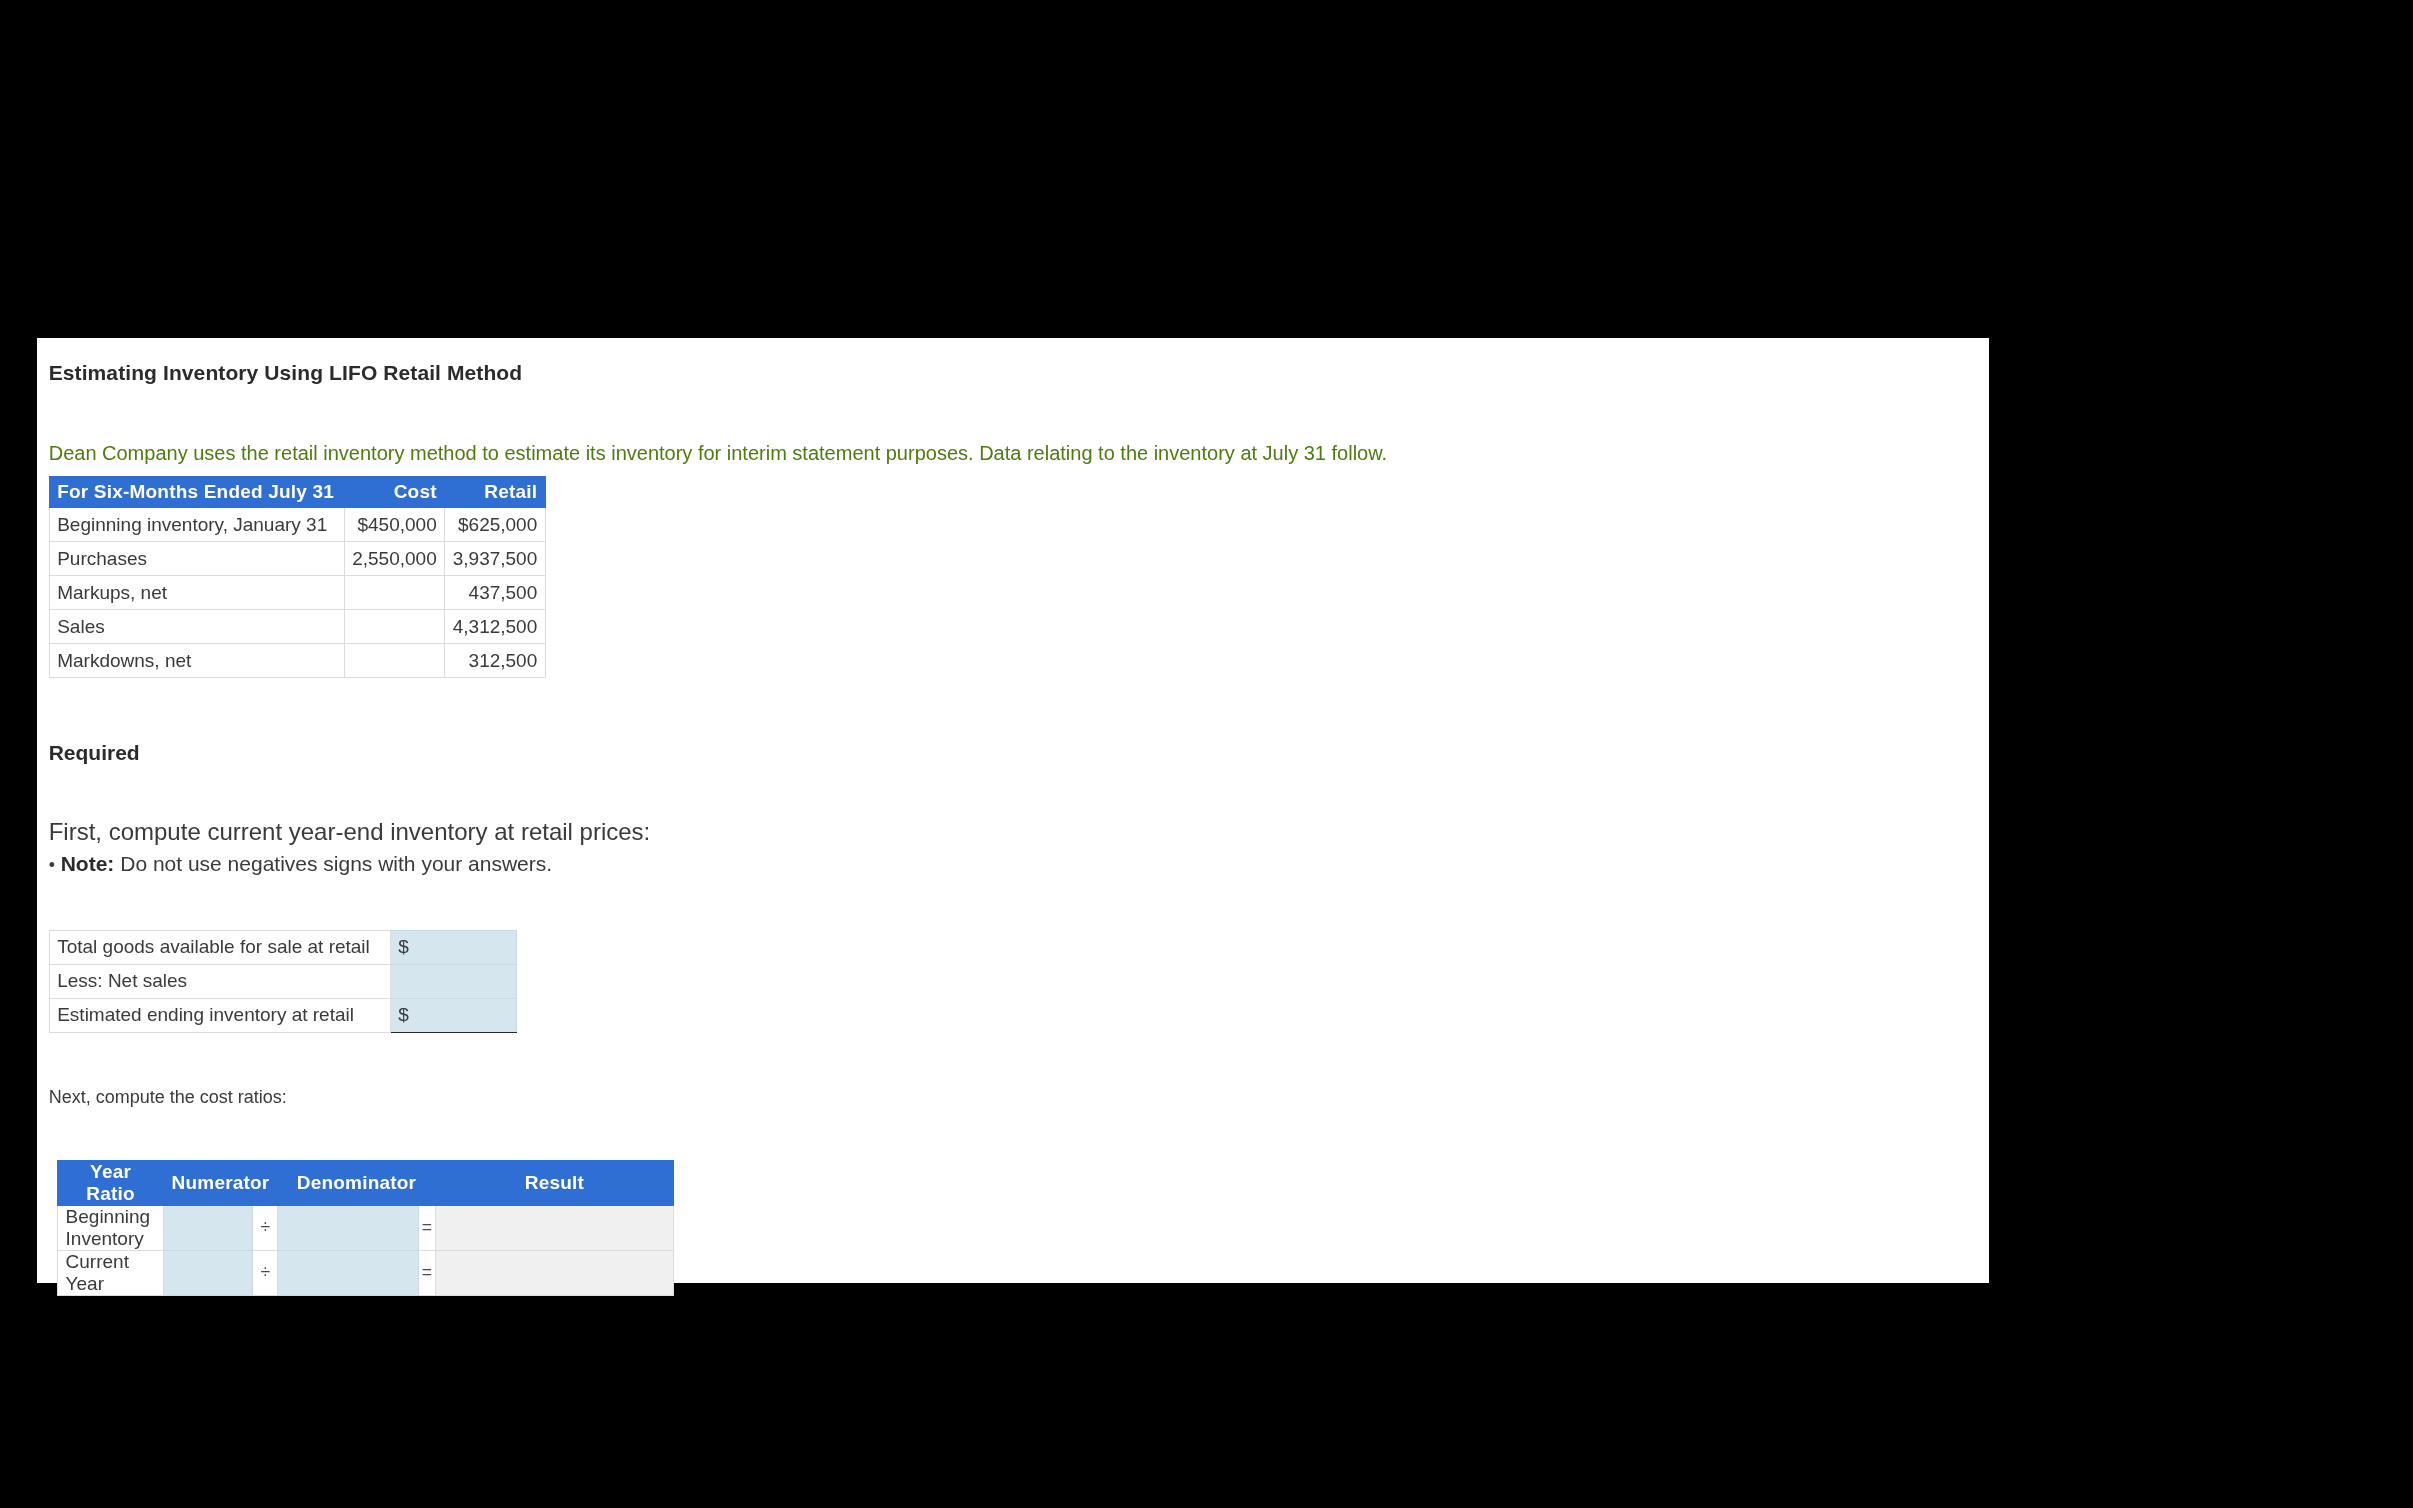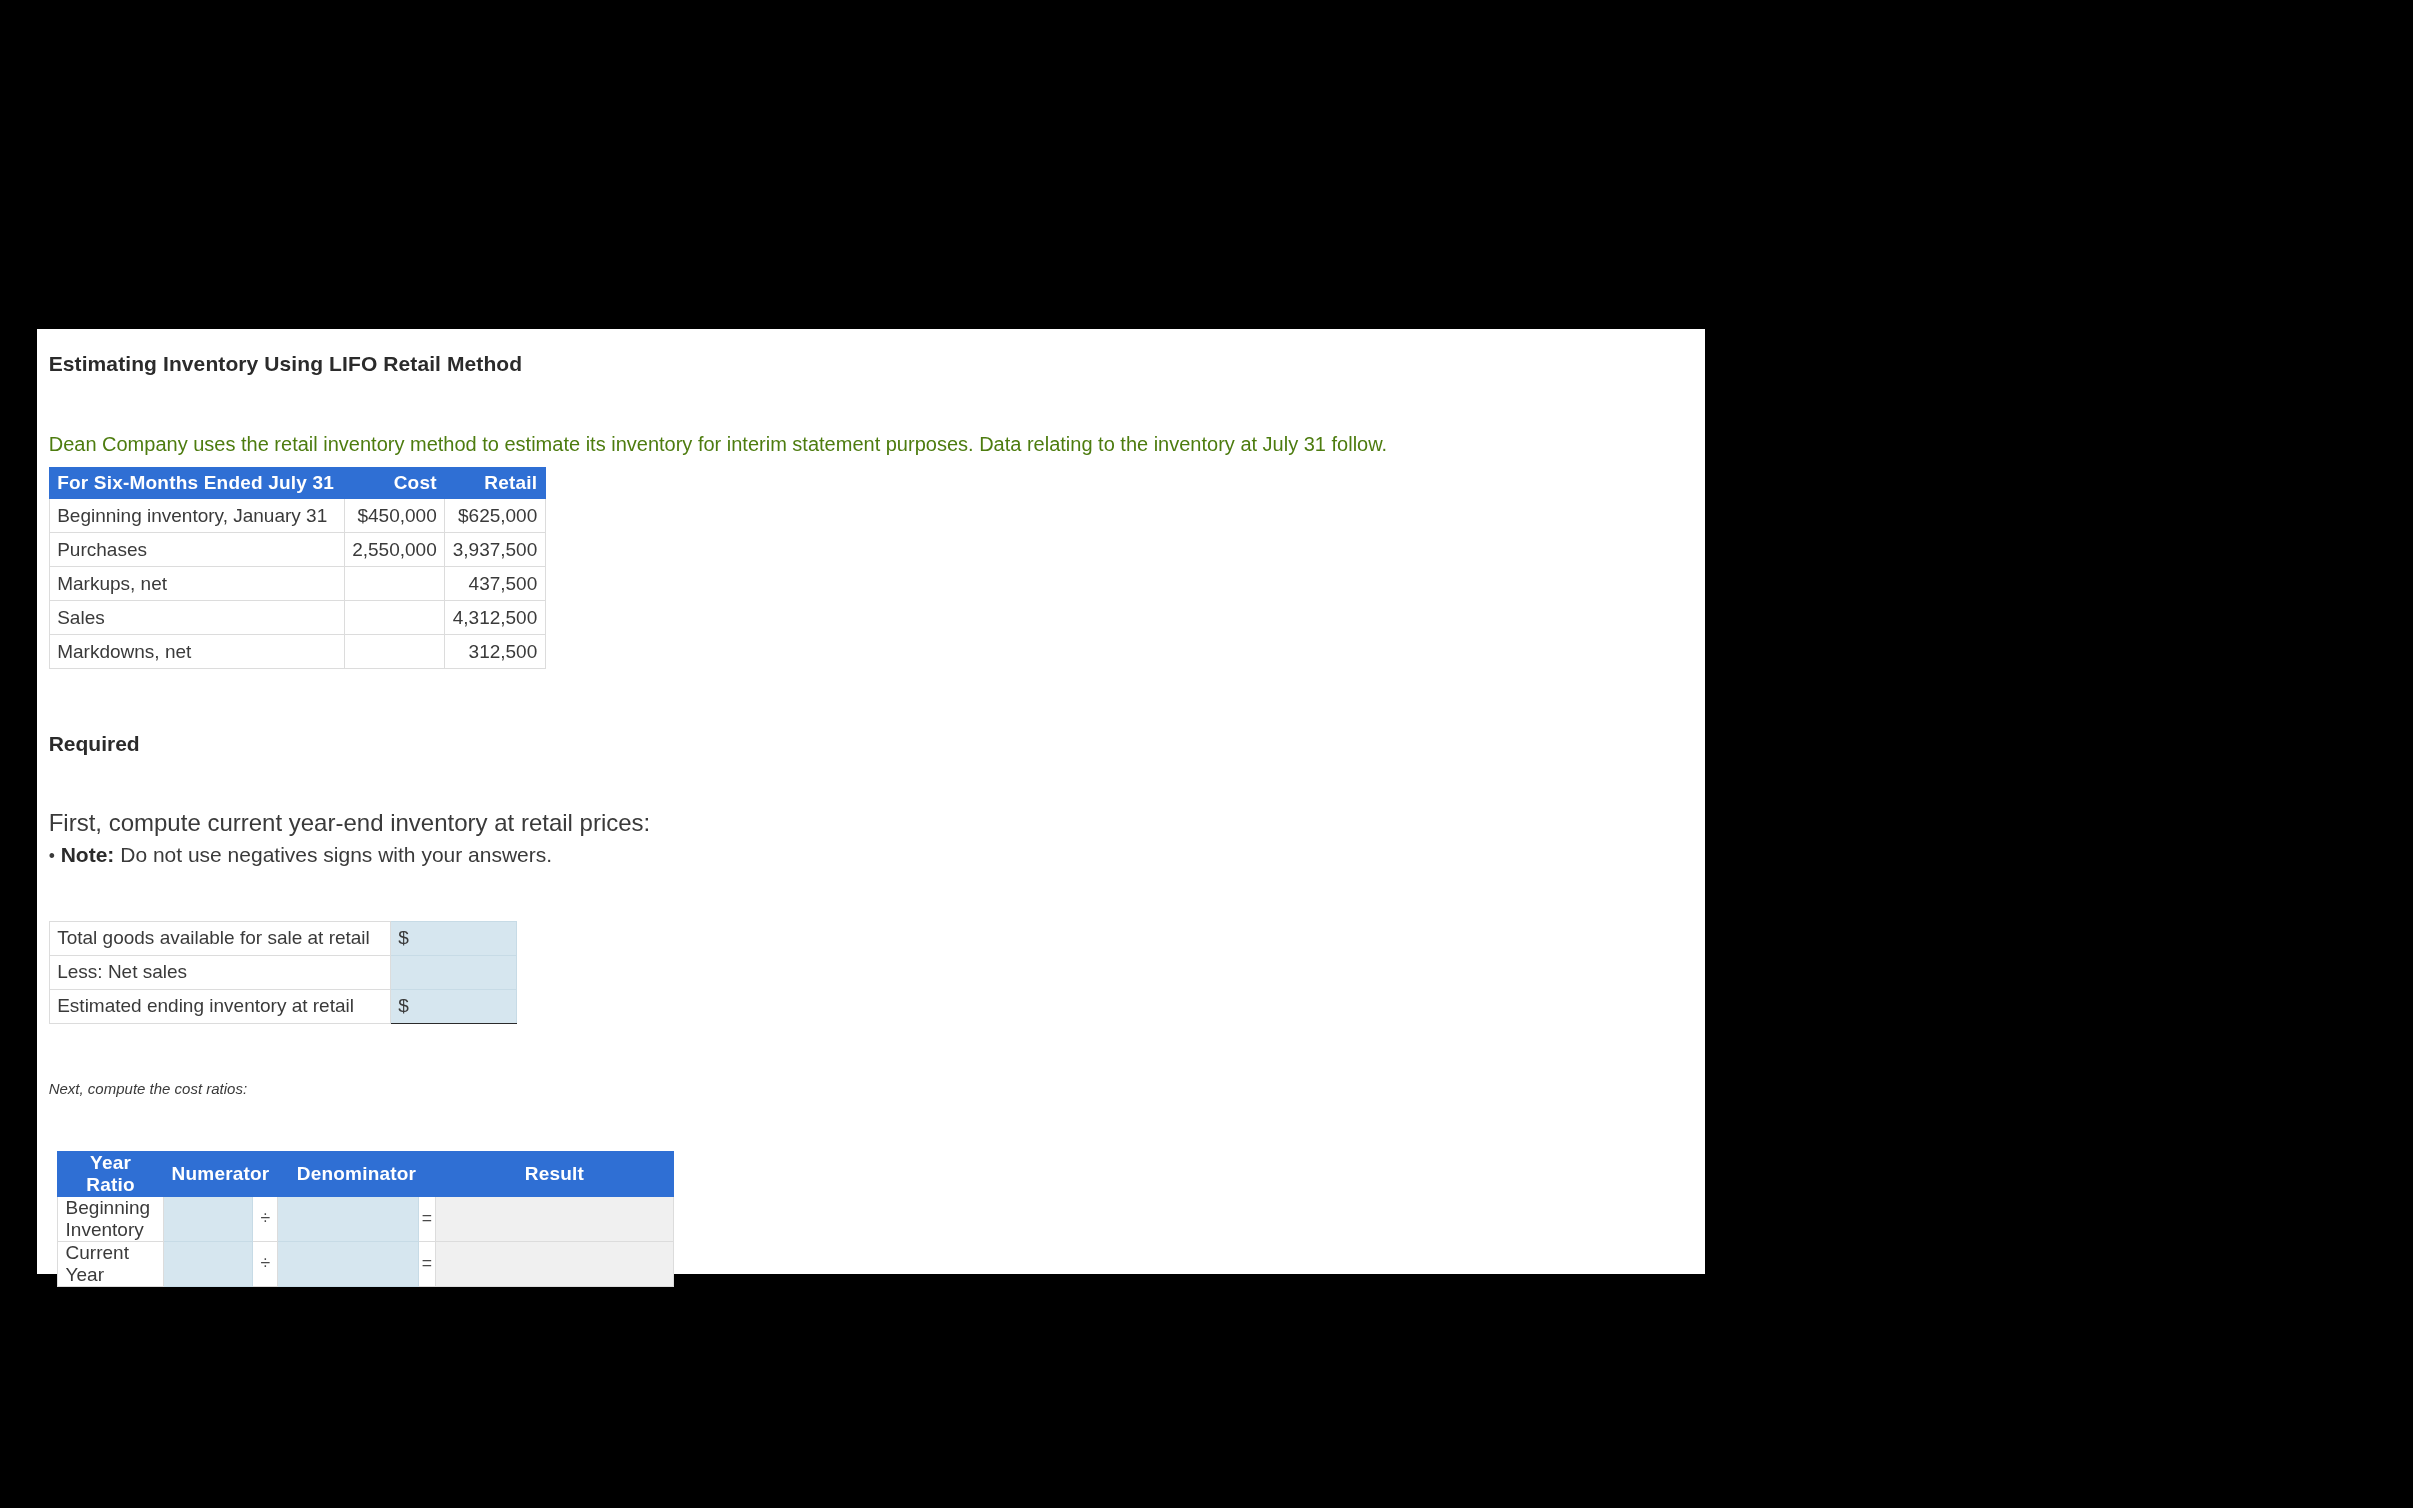--- a/index.html
+++ b/index.html
@@ -11,22 +11,22 @@
     height: 1508px;
     overflow: hidden;
   }
   body {
     font-family: "Liberation Sans", sans-serif;
   }
 
   #page {
     position: absolute;
     left: 37px;
-    top: 329px;
-    width: 1668px;
+    top: 338px;
+    width: 1952px;
     height: 945px;
     background: #ffffff;
     box-sizing: border-box;
     padding: 22px 0 0 11.7px;
   }
 
   .doc-title {
     font-size: 21px;
     font-weight: bold;
     color: #2b2b2b;
@@ -124,25 +124,24 @@
     color: #3a3a3a;
   }
   #retail-table tr.total-row .c-input {
     border-top: 1.7px solid #2a2a2a;
     border-bottom: 1.7px solid #2a2a2a;
   }
   #retail-table tbody td { height: 34px; }
 
   
   .mid-text {
-    font-size: 15px;
+    font-size: 18px;
     color: #3a3a3a;
     margin: 52px 0 0 0;
     line-height: 25px;
-    font-style: italic;
   }
 
   #ratio-table {
     margin-top: 50px;
     margin-left: 8.4px;
     table-layout: fixed;
   }
   #ratio-table thead th.h-ratio { width: 106px; }
   #ratio-table thead th.h-num   { width: 79px; }
   #ratio-table thead th.h-den   { width: 158px; }

